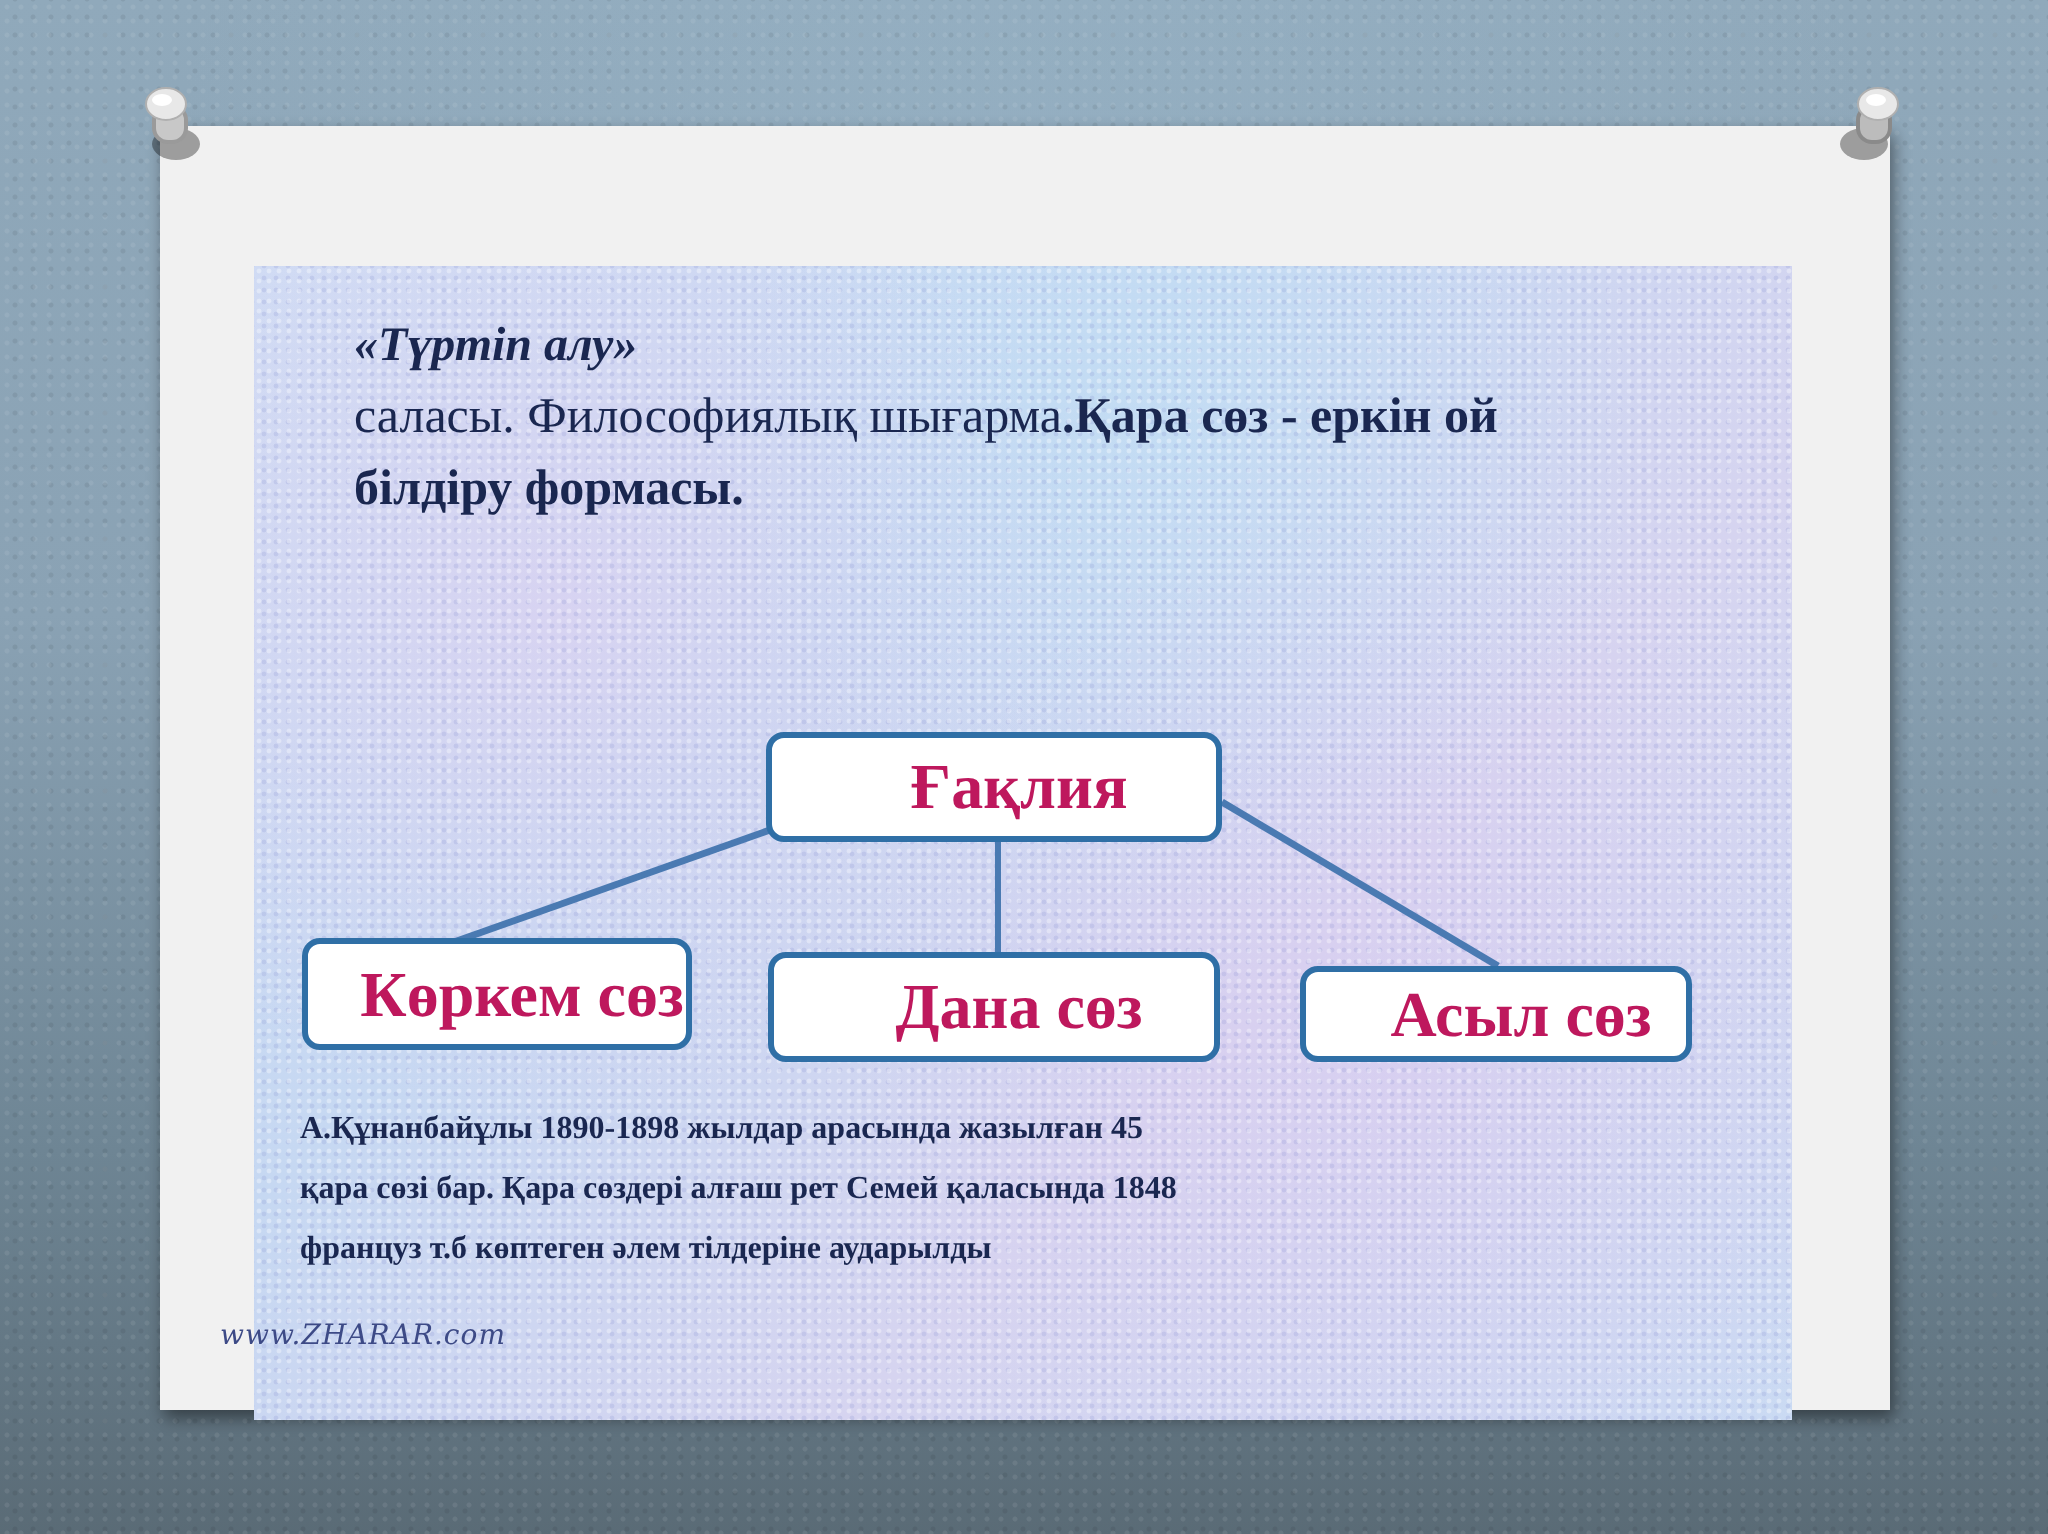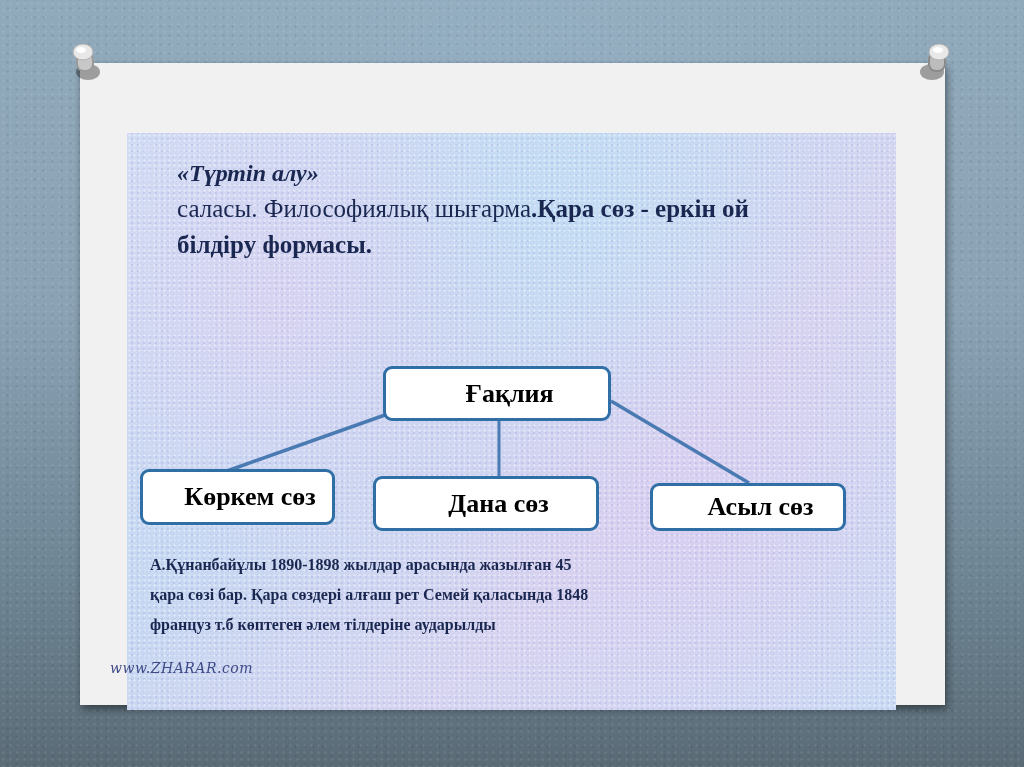--- a/index.html
+++ b/index.html
@@ -47,21 +47,21 @@
     }
     .text-block p { margin: 0; }
     .title { font-style: italic; font-weight: bold; font-size: 24px; }
     .b { font-weight: bold; }
     .u { text-decoration: underline; }
     .diagram { position: absolute; left: 0; top: 0; width: 769px; height: 577px; }
     .node {
       position: absolute; background: #ffffff;
       border: 3px solid #2f6fa6; border-radius: 9px;
       display: flex; align-items: center; justify-content: center;
-      color: #000000; font-weight: bold; font-size: 26px;
+      color: #be185d; font-weight: bold; font-size: 32px;
       box-sizing: border-box;
       padding-left: 25px;
     }
     .bottom-block {
       position: absolute; left: 23px; top: 417px; width: 730px;
       color: #1a2750; font-weight: bold; font-size: 16px; line-height: 30px;
     }
     .watermark {
       position: absolute; left: 110px; top: 660px;
       color: #3d4a86; font-style: italic; font-size: 14px;
@@ -103,24 +103,24 @@
 
   <svg class="diagram" viewBox="0 0 769 577">
     <line x1="258" y1="282" x2="100" y2="338" stroke="#4a7ab2" stroke-width="3.5"></line>
     <line x1="372" y1="288" x2="372" y2="343" stroke="#4a7ab2" stroke-width="3"></line>
     <line x1="484" y1="268" x2="622" y2="350" stroke="#4a7ab2" stroke-width="3.5"></line>
   </svg>
 
   <div class="node" style="left:256px; top:233px; width:228px; height:55px;">
     <span>Ғақлия</span>
   </div>
-  <div class="node" style="left:13px; top:336px; width:195px; height:56px;justify-content:center;">
+  <div class="node" style="left:24px; top:336px; width:195px; height:56px;justify-content:center;">
     <span>Көркем сөз</span>
   </div>
-  <div class="node" style="left:246px; top:343px; width:226px; height:55px;">
+  <div class="node" style="left:257px; top:343px; width:226px; height:55px;">
     <span>Дана сөз</span>
   </div>
   <div class="node" style="left:523px; top:350px; width:196px; height:48px;align-items:center;">
     <span>Асыл сөз</span>
   </div>
 
   <div class="bottom-block">
     <div>А.Құнанбайұлы 1890-1898 жылдар арасында жазылған 45</div>
     <div>қара сөзі бар. Қара сөздері алғаш рет Семей қаласында 1848</div>
     <div>француз т.б көптеген әлем тілдеріне аударылды</div>

